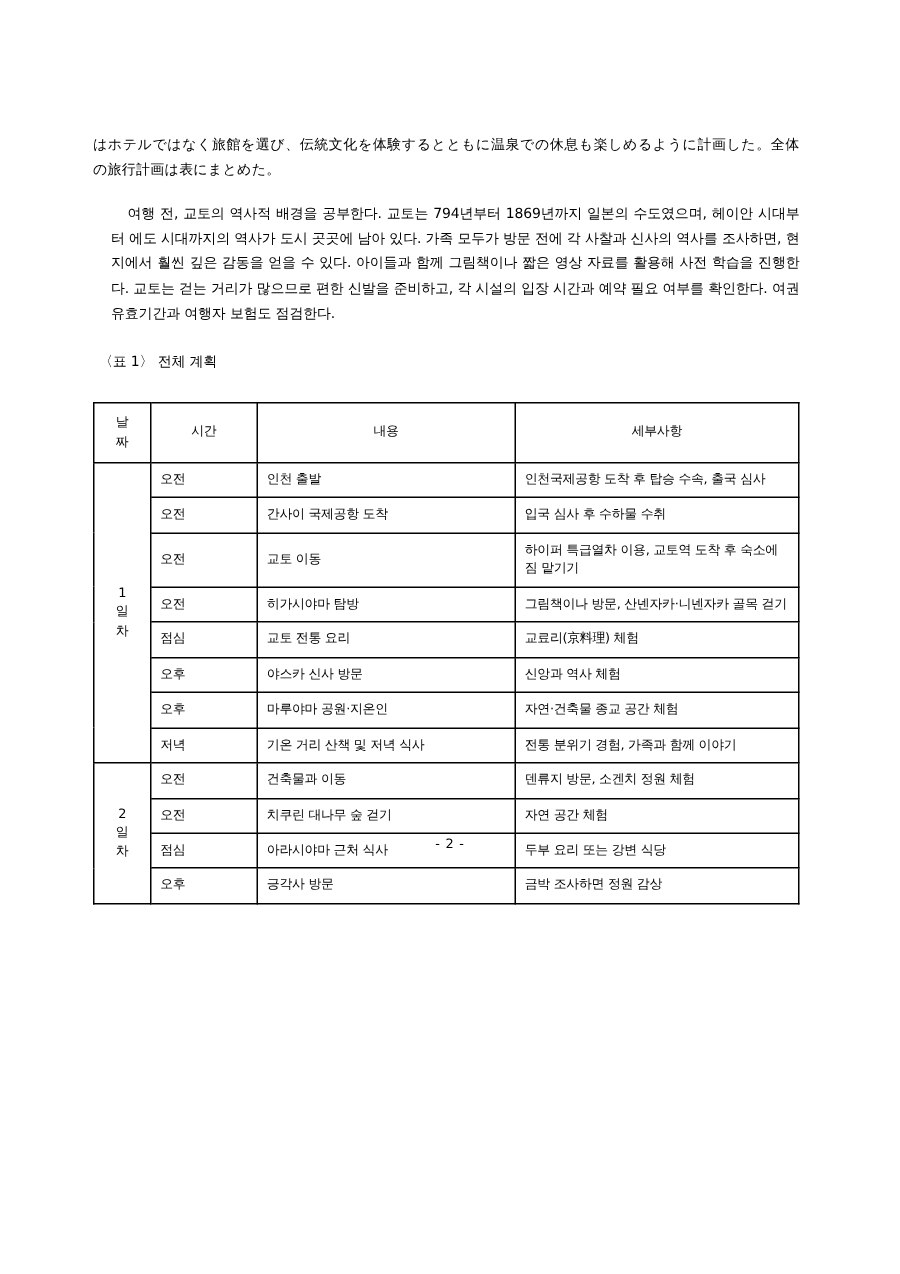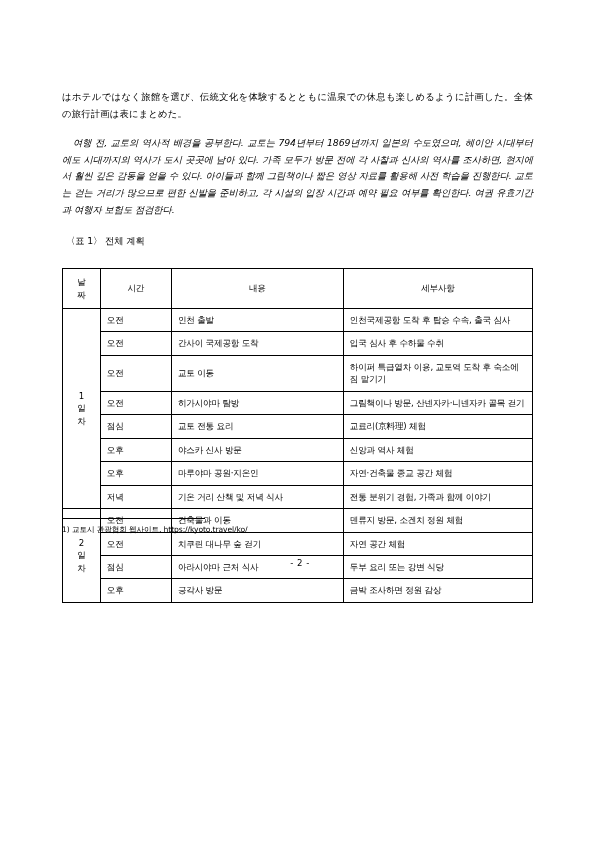--- a/index.html
+++ b/index.html
@@ -29,23 +29,22 @@
     letter-spacing: 0.2px;
     text-align: justify;
     margin: 0 0 13px 0;
   }
   .ko-para {
     font-family: "DejaVu Sans", "Liberation Sans", sans-serif;
     font-size: 9.3px;
     line-height: 1.78;
     letter-spacing: -0.1px;
     text-align: justify;
-    margin: 0 0 2px 0;
+    margin: 0 0 2px 12px;
     text-indent: 11px;
-    font-style: italic;
   }
   .ko-para.tight {
     margin-bottom: 0;
   }
   .sup {
     font-size: 6.6px;
     vertical-align: super;
     line-height: 0;
   }
   .table-caption {
@@ -207,20 +206,16 @@
         <td>두부 요리 또는 강변 식당</td>
       </tr>
       <tr>
         <td class="time-cell">오후</td>
         <td>긍각사 방문</td>
         <td>금박 조사하면 정원 감상</td>
       </tr>
     </tbody>
   </table>
 
-  <div class="footnote-wrap">
-    <div class="footnote-rule"></div>
-    <div class="footnote">1) 교토시 관광협회 웹사이트, https://kyoto.travel/ko/</div>
-  </div>
 
   <div class="page-number">- 2 -</div>
 
 </div>
 
 </body></html>

